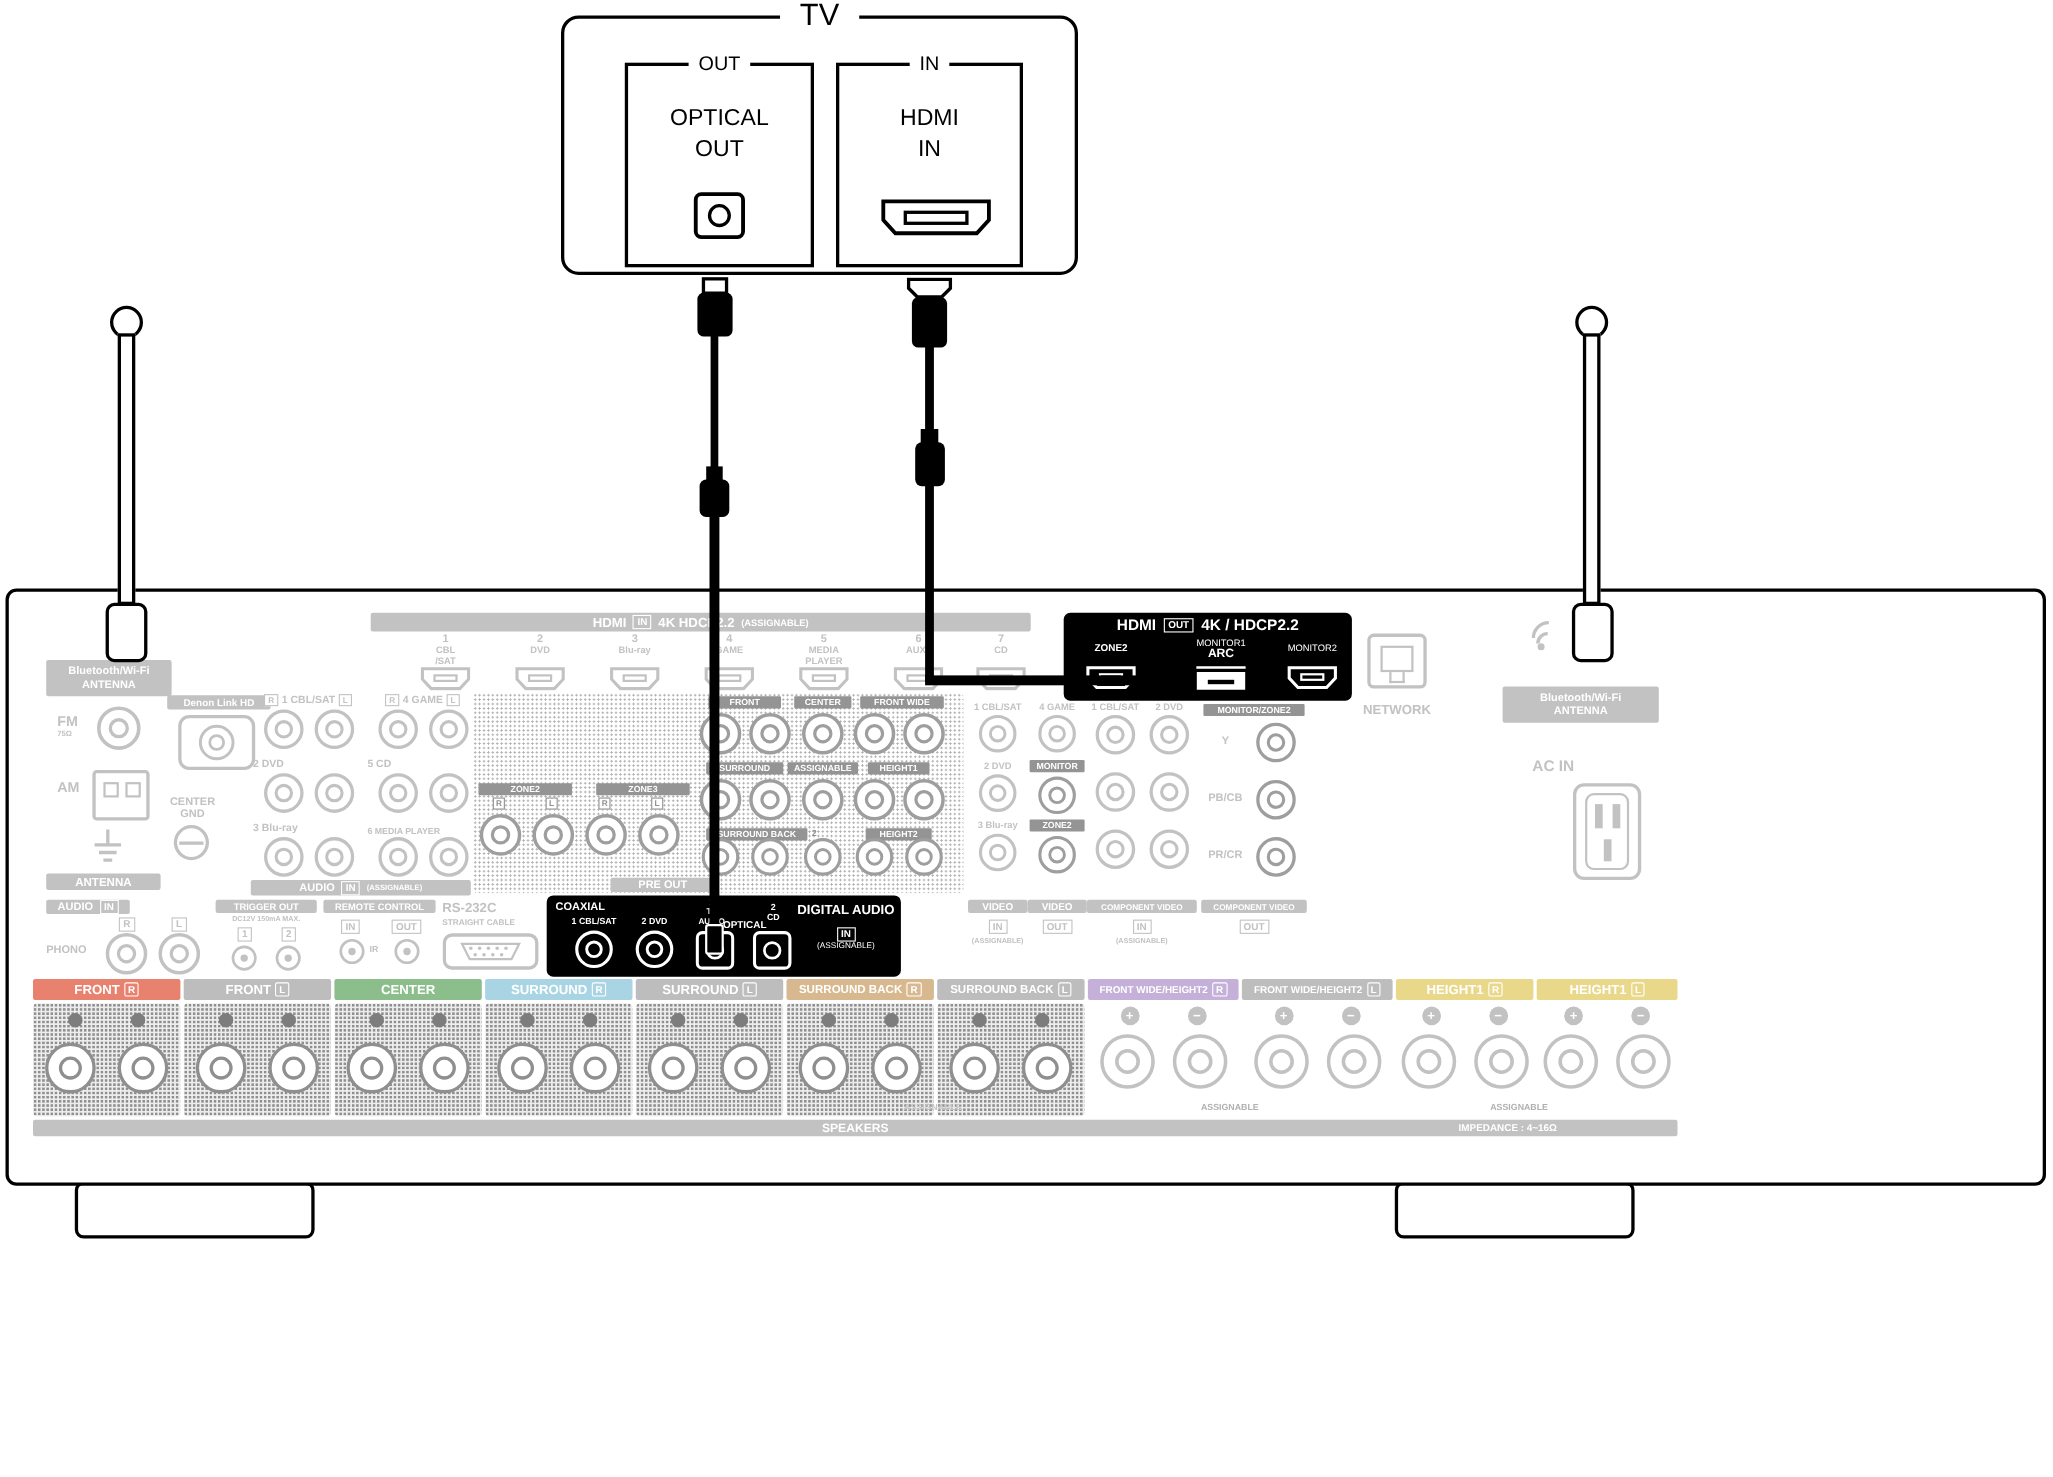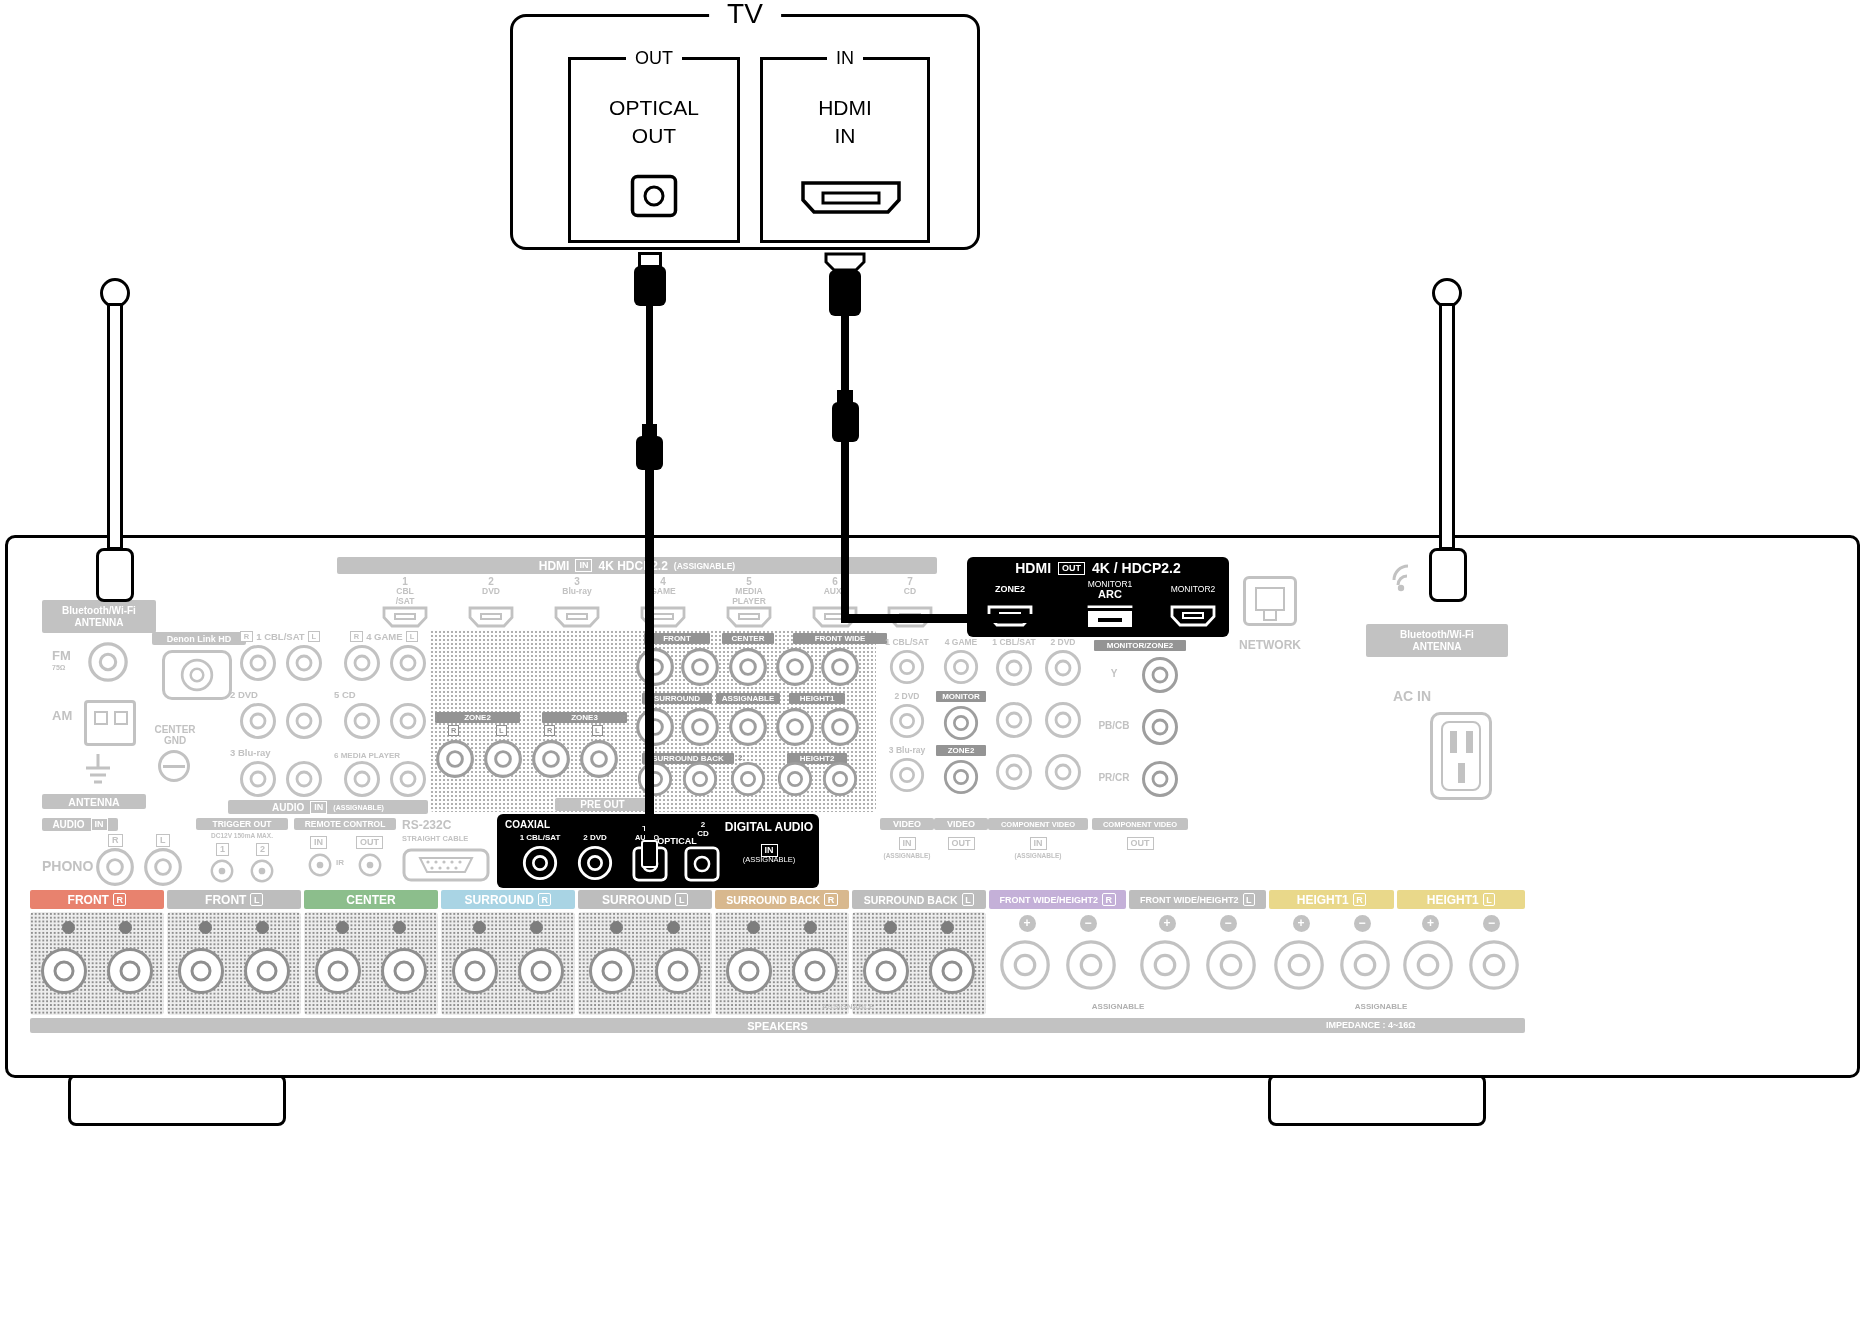--- a/index.html
+++ b/index.html
@@ -268,21 +268,21 @@
           <use href="#rca"></use>
         </svg>
       <svg class="a j42" style="left:100px;top:108px;color:#9e9e9e">
           <use href="#rca"></use>
         </svg>
       <svg class="a j42" style="left:148px;top:108px;color:#9e9e9e">
           <use href="#rca"></use>
         </svg>
       <div class="dlabel" style="left:214px;top:3px;width:66px;height:11px">FRONT</div>
       <div class="dlabel" style="left:292px;top:3px;width:52px;height:11px">CENTER</div>
-      <div class="dlabel" style="left:363px;top:3px;width:94px;height:11px">FRONT WIDE</div>
+      <div class="dlabel" style="left:352px;top:3px;width:76px;height:11px">FRONT WIDE</div>
       <svg class="a j42" style="left:204px;top:16px;color:#9e9e9e">
           <use href="#rca"></use>
         </svg>
       <svg class="a j42" style="left:249px;top:16px;color:#9e9e9e">
           <use href="#rca"></use>
         </svg>
       <svg class="a j42" style="left:297px;top:16px;color:#9e9e9e">
           <use href="#rca"></use>
         </svg>
       <svg class="a j42" style="left:344px;top:16px;color:#9e9e9e">
@@ -422,21 +422,21 @@
       <span class="wchip">IN</span>
     </div>
     <span class="gchip a" style="left:108px;top:834px">R</span>
     <span class="gchip a" style="left:156px;top:834px">L</span>
     <svg class="ic j42" style="left:94px;top:846px">
         <use href="#rca"></use>
       </svg>
     <svg class="ic j42" style="left:142px;top:846px">
         <use href="#rca"></use>
       </svg>
-    <div class="a g" style="left:42px;top:858px;font-size:14px">PHONO</div>
+    <div class="a g" style="left:42px;top:858px;font-size:10px">PHONO</div>
 
     <div class="bar" style="left:196px;top:818px;width:92px;height:12px;font-size:8.5px">TRIGGER OUT</div>
     <div class="a ctr g" style="left:194px;top:832px;width:96px;font-size:6.5px">DC12V 150mA MAX.</div>
     <span class="gchip a" style="left:216px;top:843px">1</span>
     <span class="gchip a" style="left:256px;top:843px">2</span>
     <svg class="ic j26" style="left:209px;top:858px">
         <use href="#mini"></use>
       </svg>
     <svg class="ic j26" style="left:249px;top:858px">
         <use href="#mini"></use>

